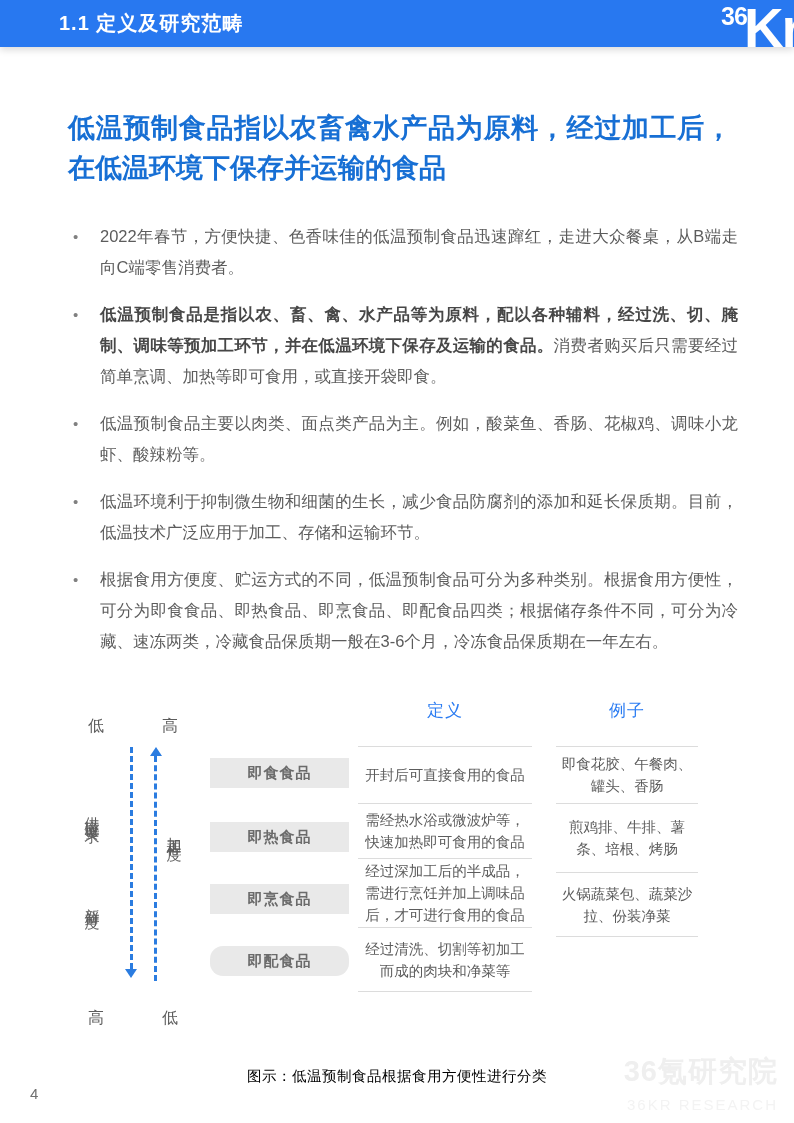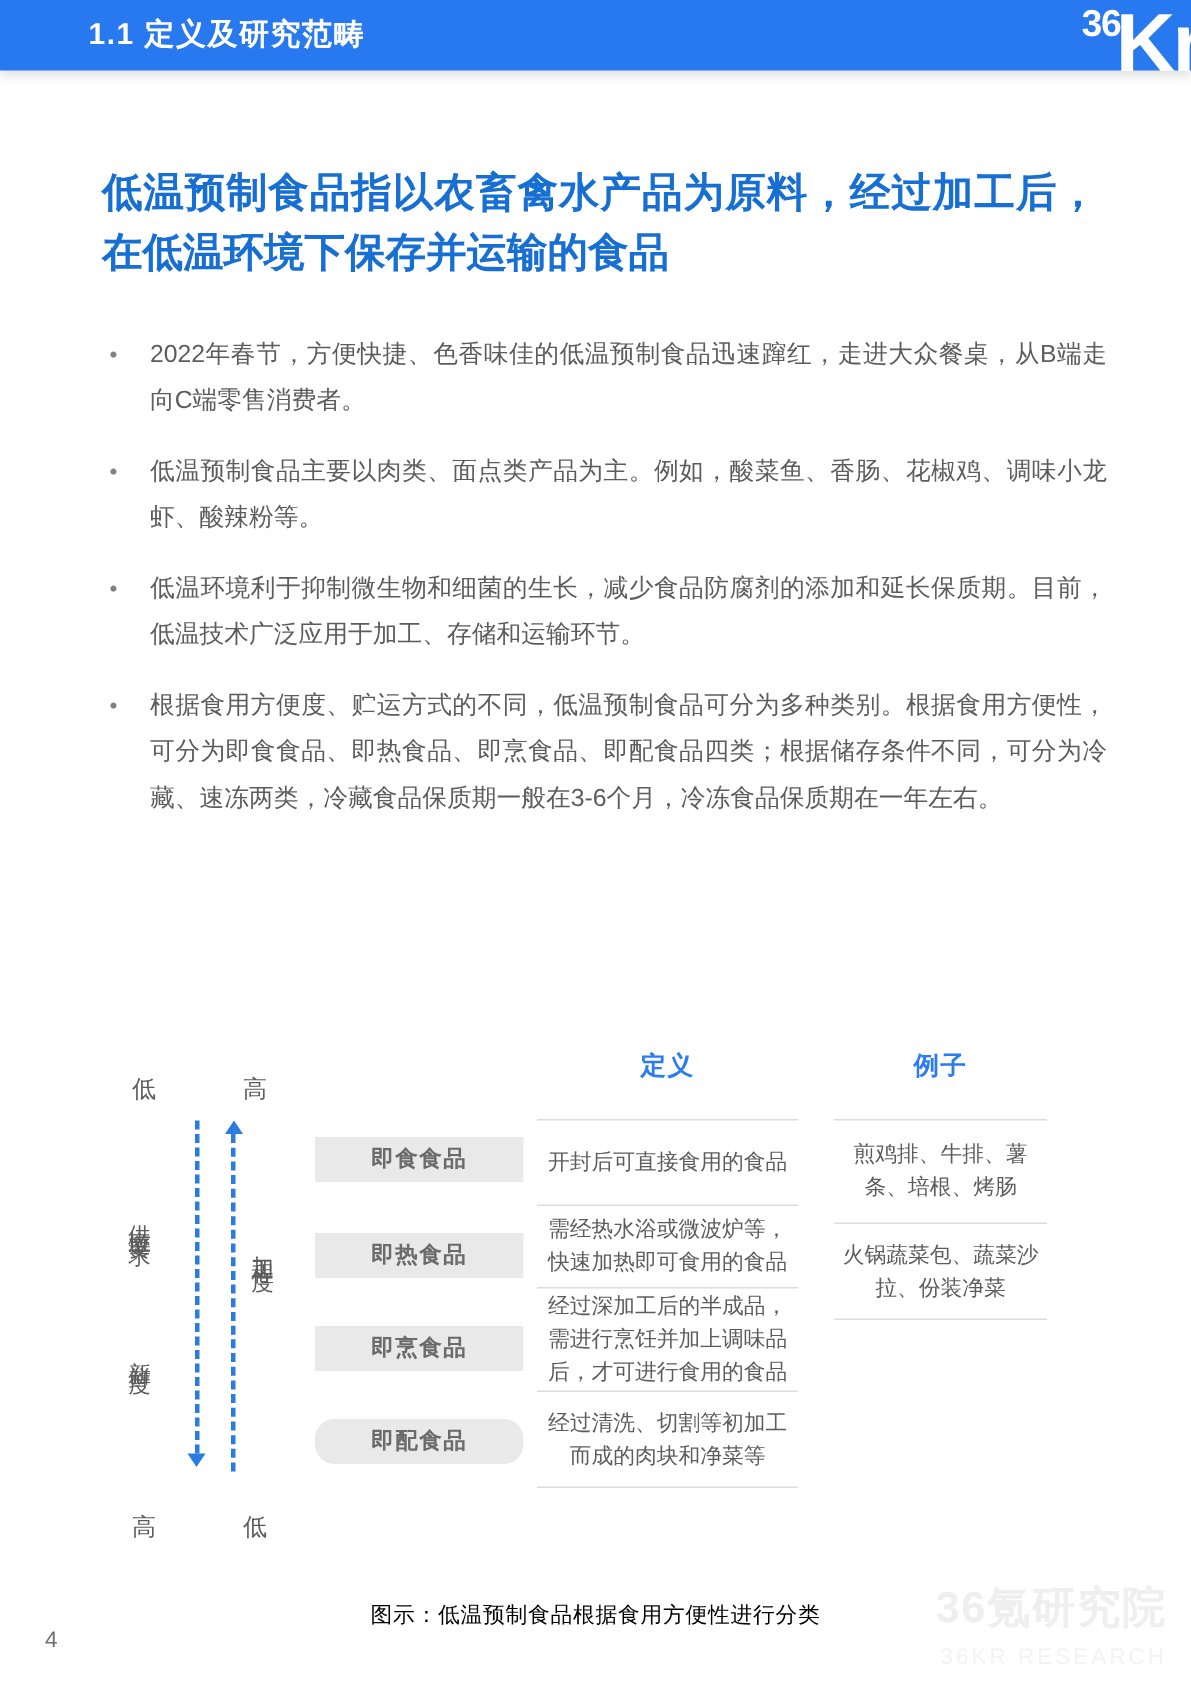--- a/index.html
+++ b/index.html
@@ -60,21 +60,21 @@
   .arrow-head.down {
     border-left:6px solid transparent; border-right:6px solid transparent;
     border-top:9px solid #2B7CE0;
   }
   .cat-box {
     position:absolute; left:210px; width:139px; height:30px;
     background:#E9E9E9; color:#6B6B6B; font-size:15px; font-weight:bold;
     text-align:center; line-height:30px; letter-spacing:1px;
   }
   .col-header {
-    position:absolute; top:6px; font-size:17px; font-weight:bold;
+    position:absolute; top:6px; font-size:17px; font-weight:normal;
     color:#2B7CF2; text-align:center; letter-spacing:1px;
   }
   .col { position:absolute; top:53px; display:flex; flex-direction:column; border-bottom:1px solid #DCDCDC; }
   .col .row {
     border-top:1px solid #DCDCDC;
     display:flex; align-items:center; justify-content:center;
     font-size:14.5px; line-height:22px; color:#5C5C5C; text-align:center;
     padding:0 2px;
   }
   .def-col { left:358px; width:174px; }
@@ -99,20 +99,23 @@
 <div class="logo">
   <span class="l36">36</span>
   <span class="lkr">Kr</span>
 </div>
 
 <div class="doc-title">低温预制食品指以农畜禽水产品为原料，经过加工后，在低温环境下保存并运输的食品</div>
 
 <ul class="bullets">
   <li>
     <span>2022年春节，方便快捷、色香味佳的低温预制食品迅速蹿红，走进大众餐桌，从B端走向C端零售消费者。</span>
+  </li>
+  <li>
+    <strong>低温预制食品是指以农、畜、禽、水产品等为原料，配以各种辅料，经过洗、切、腌制、调味等预加工环节，并在低温环境下保存及运输的食品。</strong><span>消费者购买后只需要经过简单烹调、加热等即可食用，或直接开袋即食。</span>
   </li>
   <li>
     <span>低温预制食品主要以肉类、面点类产品为主。例如，酸菜鱼、香肠、花椒鸡、调味小龙虾、酸辣粉等。</span>
   </li>
   <li>
     <span>低温环境利于抑制微生物和细菌的生长，减少食品防腐剂的添加和延长保质期。目前，低温技术广泛应用于加工、存储和运输环节。</span>
   </li>
   <li>
     <span>根据食用方便度、贮运方式的不同，低温预制食品可分为多种类别。根据食用方便性，可分为即食食品、即热食品、即烹食品、即配食品四类；根据储存条件不同，可分为冷藏、速冻两类，冷藏食品保质期一般在3-6个月，冷冻食品保质期在一年左右。</span>
   </li>
@@ -142,20 +145,21 @@
   <div class="col-header" style="left:556px; width:142px;">例子</div>
 
   <div class="col def-col">
     <div class="row r1">开封后可直接食用的食品</div>
     <div class="row r2">需经热水浴或微波炉等，快速加热即可食用的食品</div>
     <div class="row r3">经过深加工后的半成品，需进行烹饪并加上调味品后，才可进行食用的食品</div>
     <div class="row r4">经过清洗、切割等初加工而成的肉块和净菜等</div>
   </div>
 
   <div class="col ex-col">
+    <div class="row r1">即食花胶、午餐肉、罐头、香肠</div>
     <div class="row r3">煎鸡排、牛排、薯条、培根、烤肠</div>
     <div class="row r4">火锅蔬菜包、蔬菜沙拉、份装净菜</div>
   </div>
 
   <div class="caption">图示：低温预制食品根据食用方便性进行分类</div>
 </div>
 
 <div class="page-number">4</div>
 
 <div class="watermark">

